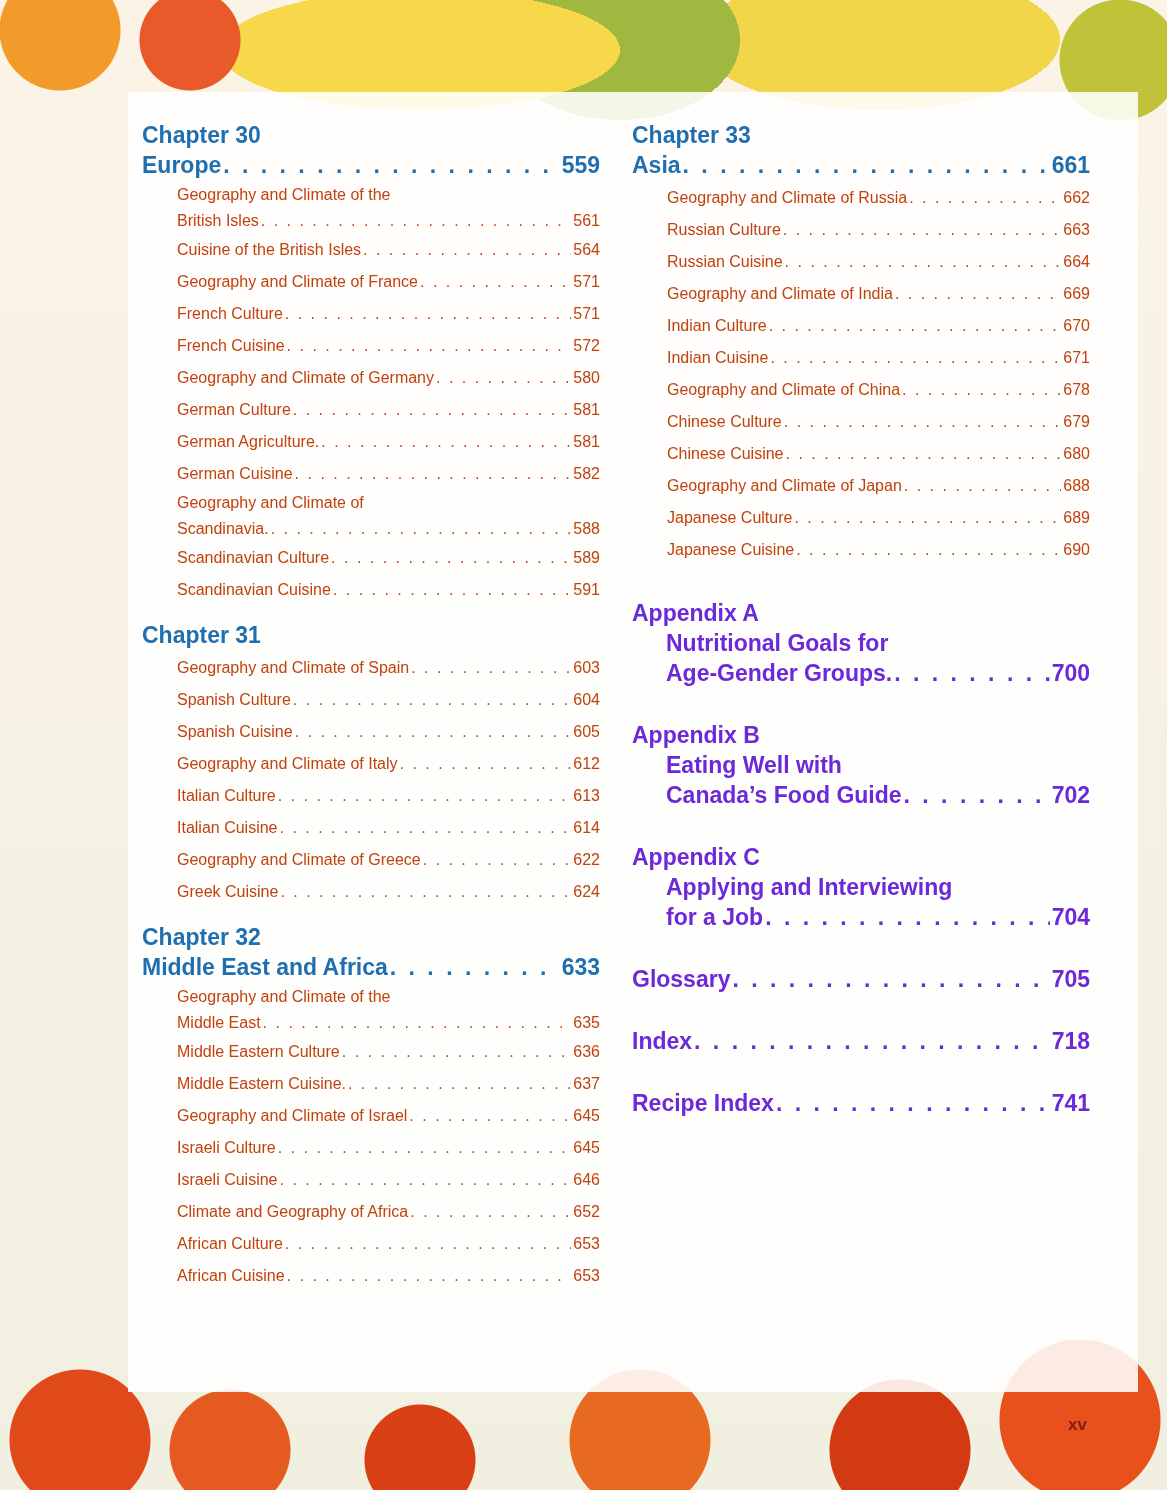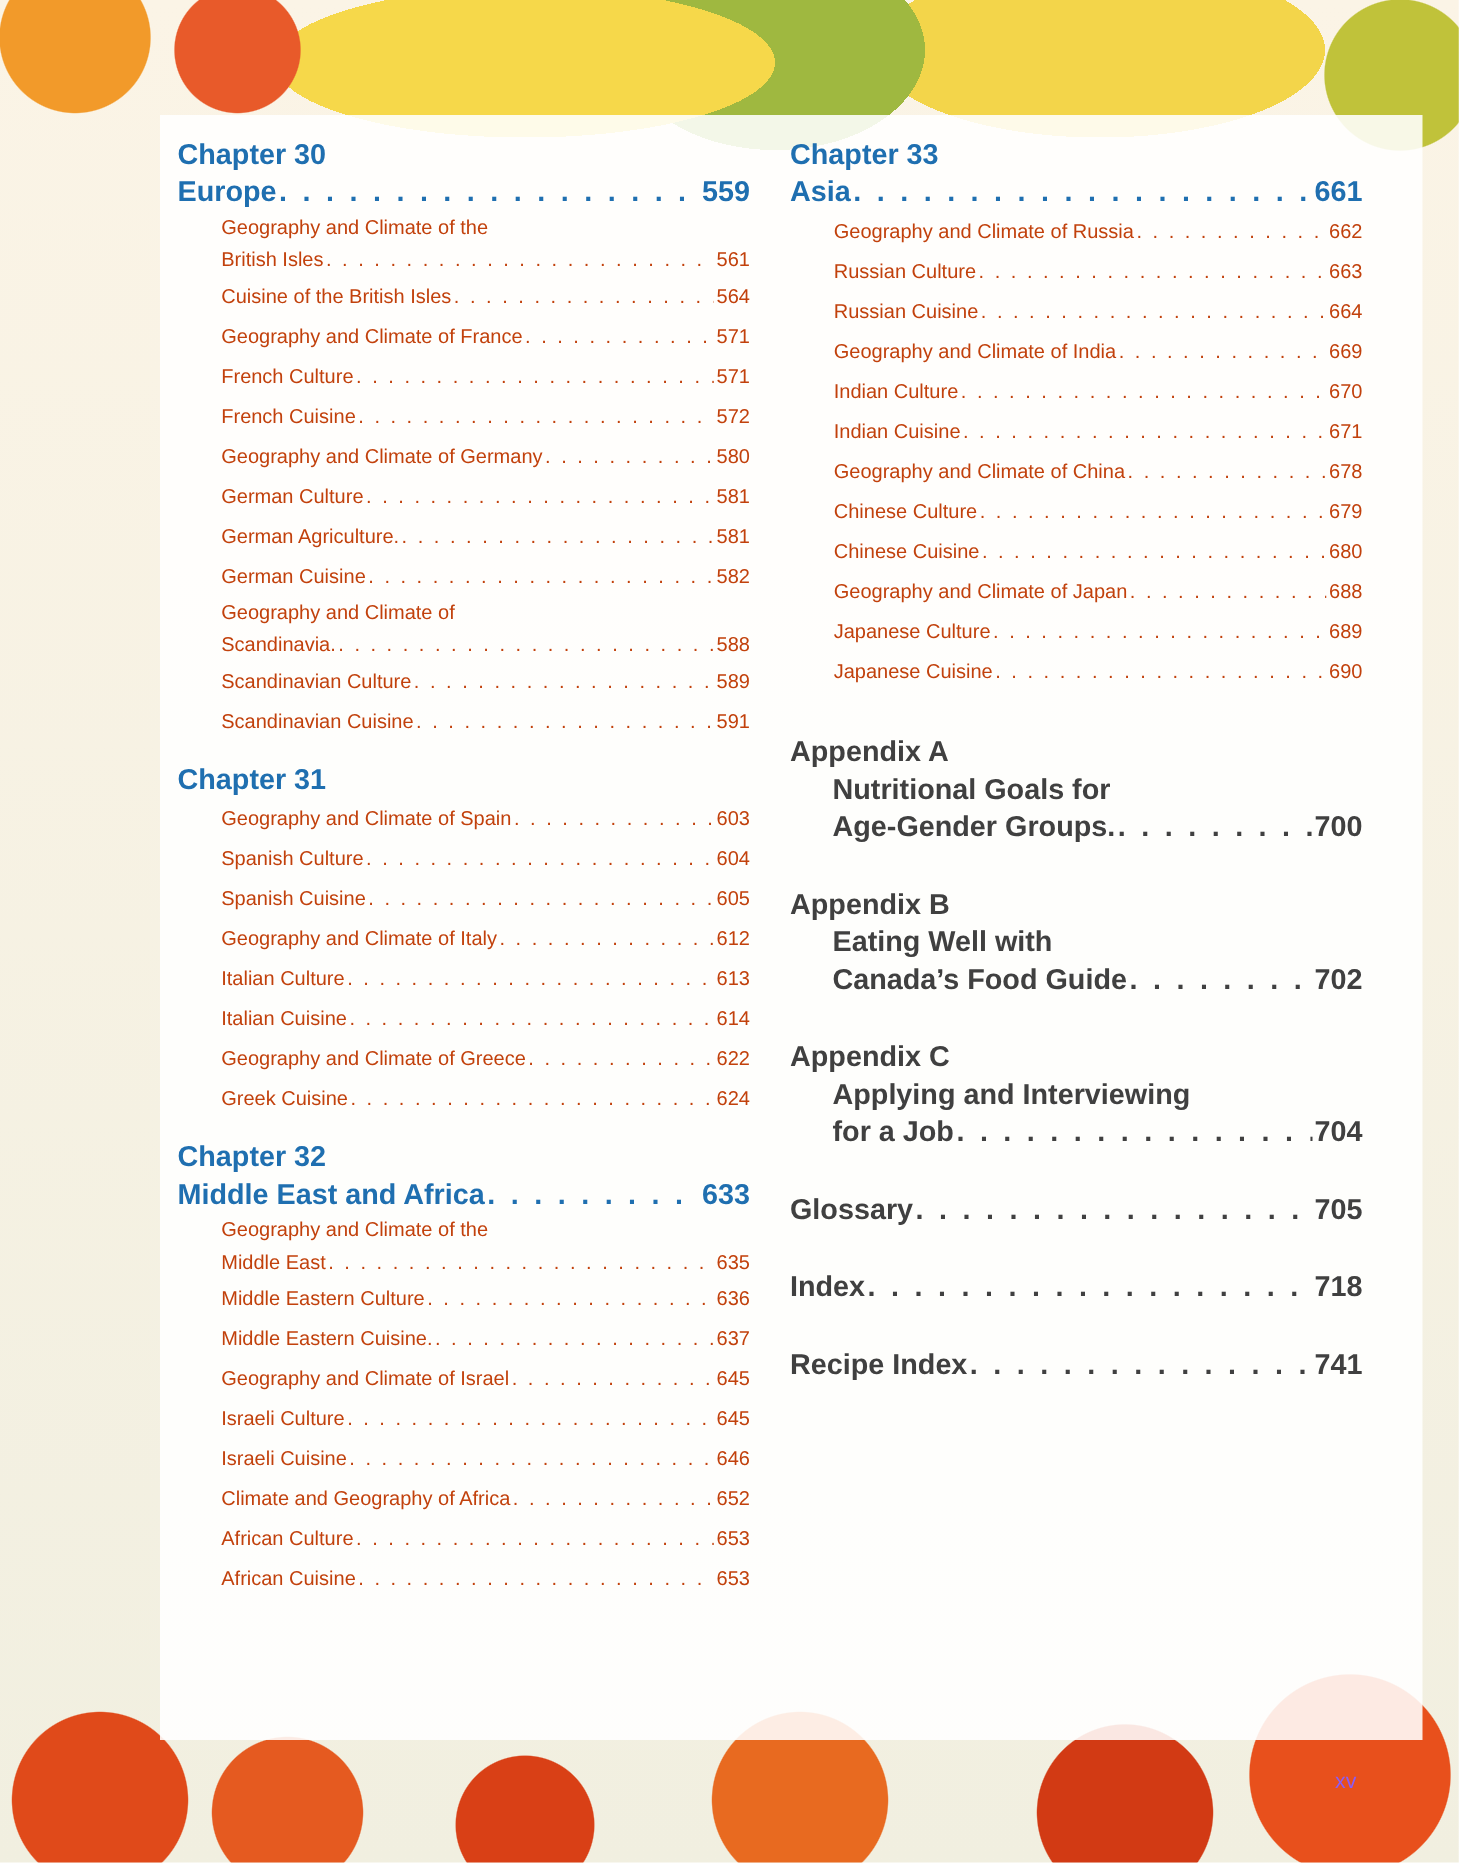--- a/index.html
+++ b/index.html
@@ -15,35 +15,35 @@
       radial-gradient(circle at 60px 30px, #f29a2a 0 60px, transparent 61px),
       radial-gradient(circle at 190px 40px, #e85a2a 0 50px, transparent 51px),
       radial-gradient(ellipse 200px 60px at 420px 50px, #f6d84a 0 100%, transparent 100%),
       radial-gradient(ellipse 120px 80px at 620px 40px, #9fb840 0 100%, transparent 100%),
       radial-gradient(ellipse 180px 70px at 880px 40px, #f3d54a 0 100%, transparent 100%),
       radial-gradient(circle at 1120px 60px, #c0c23a 0 60px, transparent 61px),
       linear-gradient(#fbf4e6, #f1efe0);
   }
   .panel { position:absolute; left:128px; top:92px; width:1010px; height:1300px;
     background:rgba(255,255,255,0.88); }
-  .col { position:absolute; top:108px; width:458px; }
+  .col { position:absolute; top:120px; width:458px; }
   .col.left { left:142px; }
   .col.right { left:632px; }
   .chap { color:#1f6fb0; font-weight:bold; font-size:23px; line-height:30px; }
   .chap-title, .app-line { display:flex; align-items:flex-end; }
   .fill { flex:1; overflow:hidden; white-space:nowrap; margin:0 2px; letter-spacing:3px; }
   .fill::before { content:". . . . . . . . . . . . . . . . . . . . . . . . . . . . . . . . . . . . . . . . . . . . . . . . . . . . . . . . . . . ."; }
   .entries { margin:2px 0 14px 35px; }
   .entry { font-size:16px; color:#c2410c; line-height:32px; }
   .entry .two { line-height:26px; }
   .entry-line { display:flex; align-items:baseline; }
   .entry-line .fill { letter-spacing:2px; }
-  .app { color:#404040; font-weight:bold; font-size:23px; line-height:30px; margin-bottom:11px;margin-top:32px; }
+  .app { color:#6d28d9; font-weight:bold; font-size:23px; line-height:30px; margin-bottom:11px;margin-top:32px; }
   .app .sub { padding-left:34px; }
-  .pagenum { position:absolute; left:1068px; top:1415px; color:#8b5cf6; font-weight:normal; font-size:17px; }
+  .pagenum { position:absolute; left:1068px; top:1415px; color:#7f1d1d; font-weight:bold; font-size:17px; }
 </style>
 </head>
 <body>
 
 <div class="panel"></div>
 
 <div class="col left">
   <div id="left-tpl">
       <div>
         <div class="chap">

